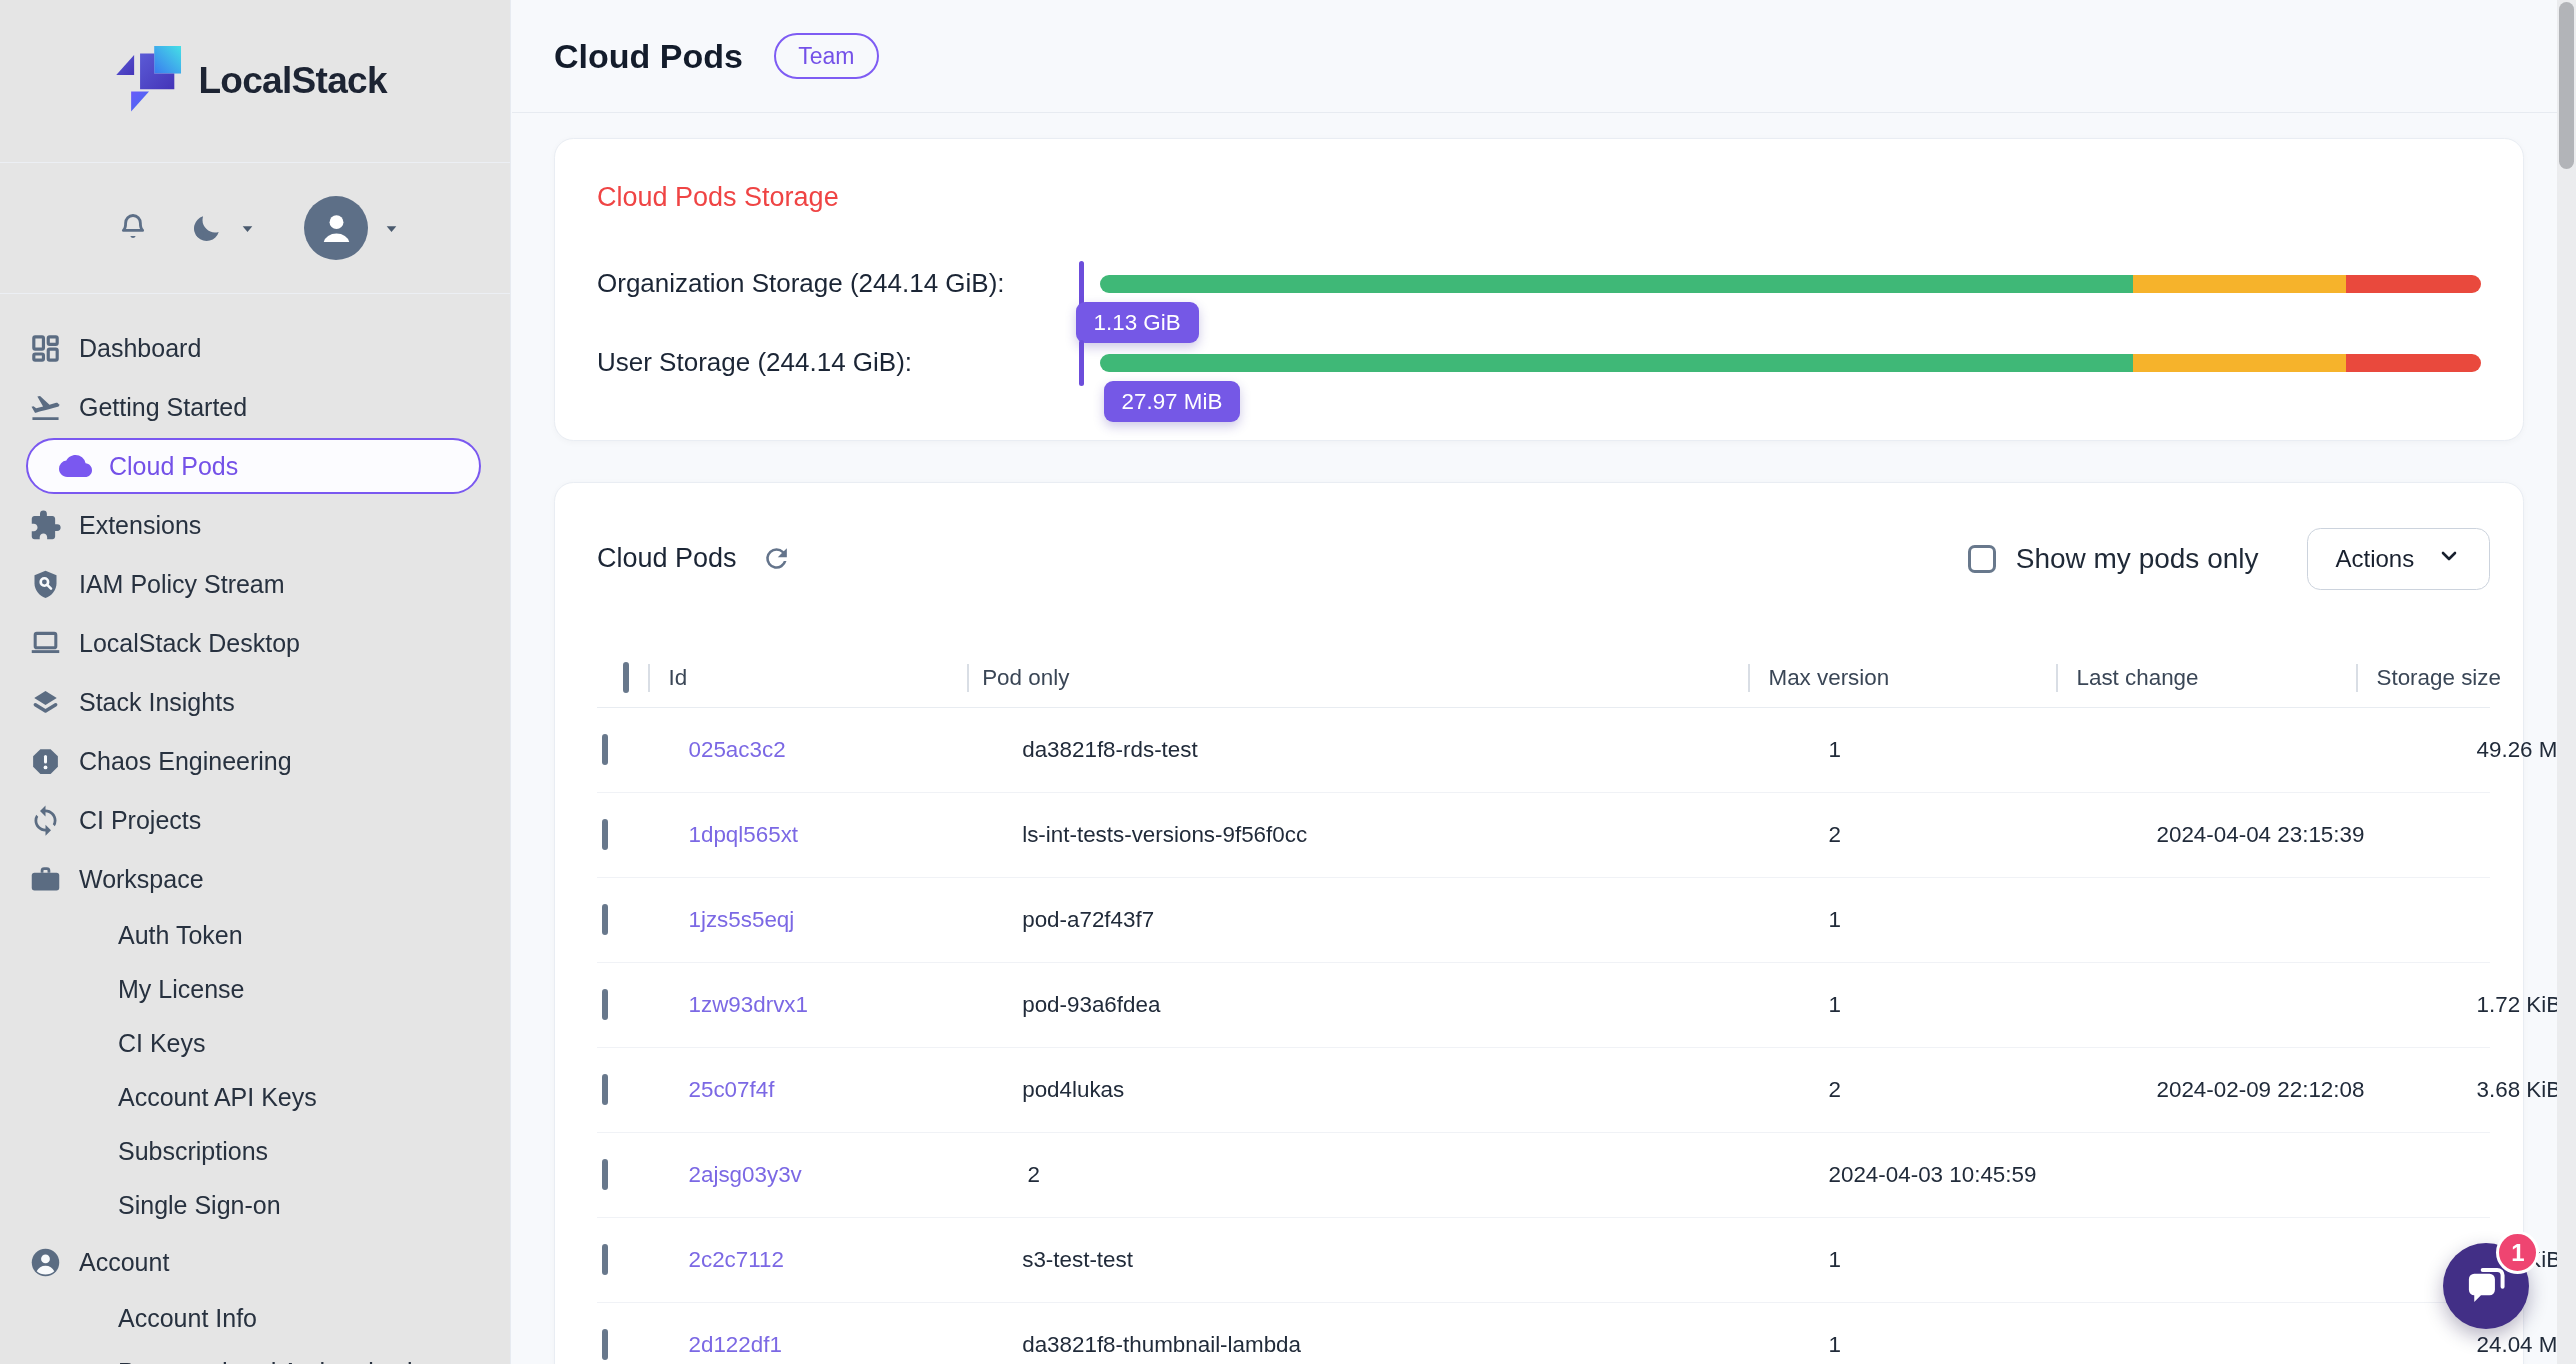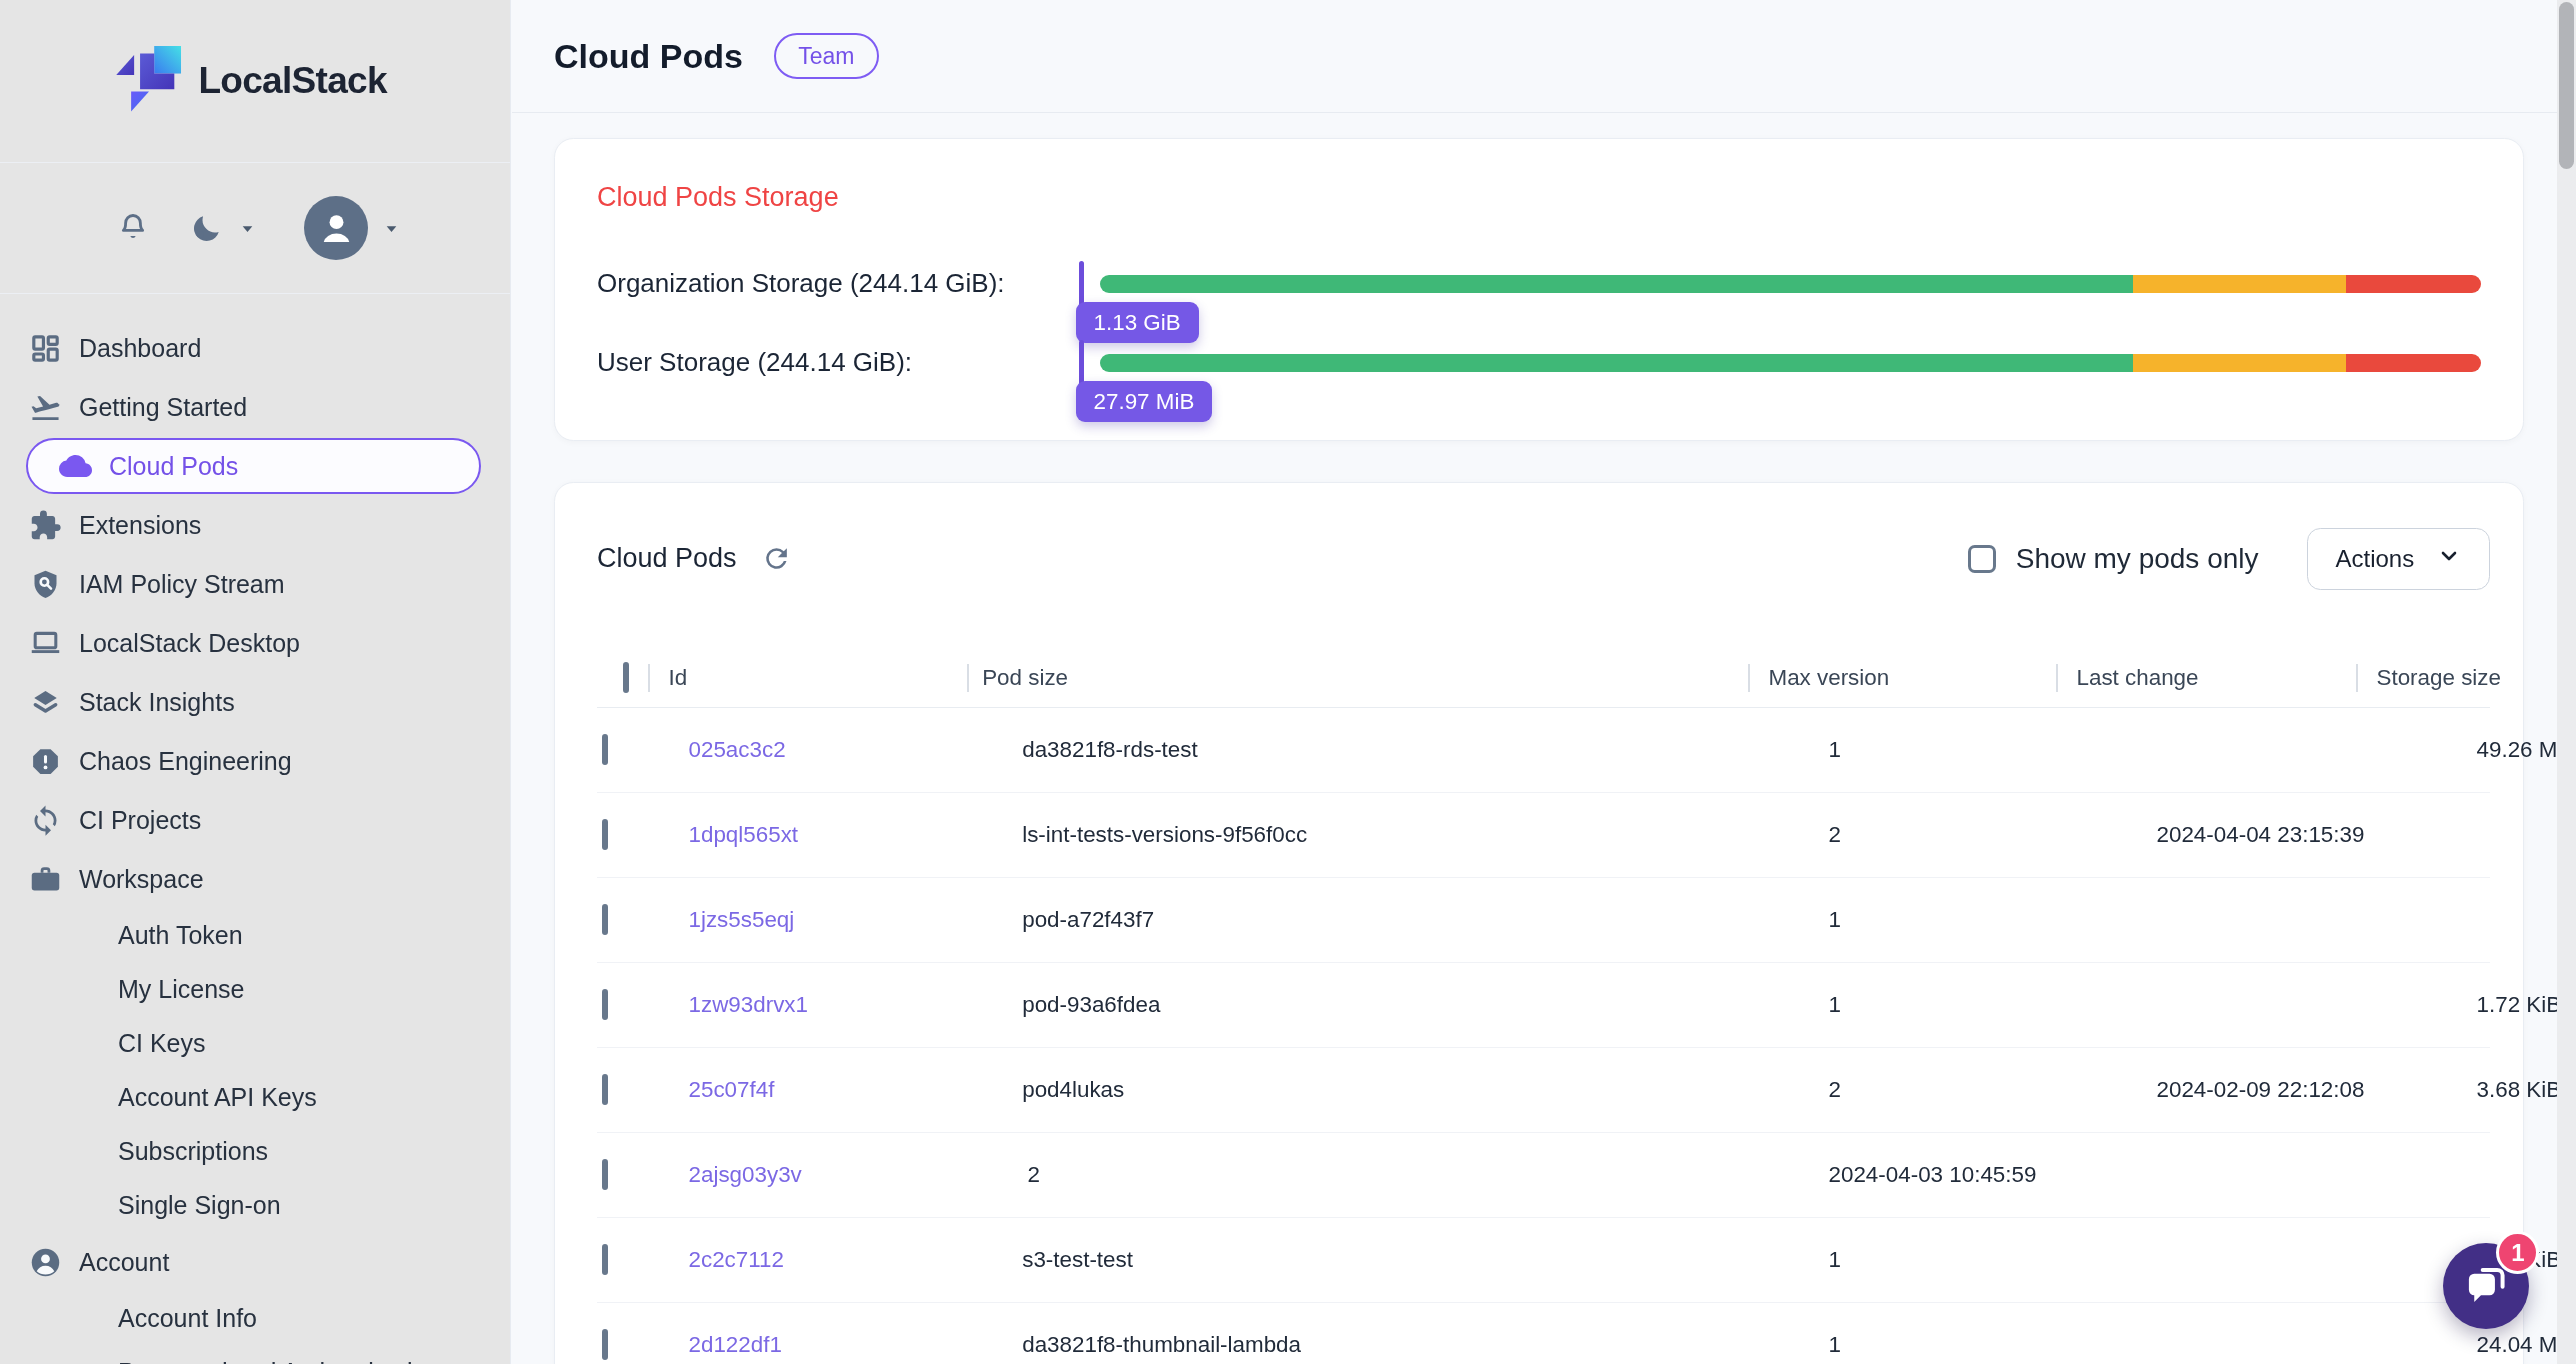--- a/index.html
+++ b/index.html
@@ -287,21 +287,21 @@
           </div>
           <div class="storage-row">
             <span class="storage-label">User Storage (244.14 GiB):</span>
             <div class="bar-wrap">
               <div class="bar">
                 <div class="seg" style="width: 74.8%; background: rgb(63, 184, 119);"></div>
                 <div class="seg" style="width: 15.4%; background: rgb(246, 179, 43);"></div>
                 <div class="seg" style="width: 9.8%; background: rgb(233, 73, 61);"></div>
               </div>
               <div class="usage-marker" style="background: rgb(108, 77, 219);"></div>
-              <div class="usage-chip" style="background: rgb(117, 88, 230);">27.97 MiB</div>
+              <div class="usage-chip" style="background: rgb(117, 88, 230); margin-left: 28px;">27.97 MiB</div>
             </div>
           </div>
         </div>
     </section>
 
     <section class="card pods-card">
       <div class="pods-head">
         <span class="pods-title">Cloud Pods</span>
         <span class="refresh-btn">
           <svg width="31" height="31" viewBox="0 0 24 24">
@@ -319,21 +319,21 @@
                 </svg>
             </span>
           </button>
         </div>
       </div>
 
       <div class="table">
         <div class="thead">
           <span class="th cb"><span class="checkbox"></span></span>
           <span class="th">Id</span>
-          <span class="th podname">Pod size</span>
+          <span class="th podname">Pod only</span>
           <span class="th">Max version</span>
           <span class="th">Last change</span>
           <span class="th right">Storage size</span>
         </div>
         <div id="table-body">
             <div class="trow">
               <span class="td" style="padding-left: 0px;"><span class="checkbox"></span></span>
               <span class="td id">025ac3c2</span>
               <span class="td podname">da3821f8-rds-test</span>
               <span class="td">1</span>

